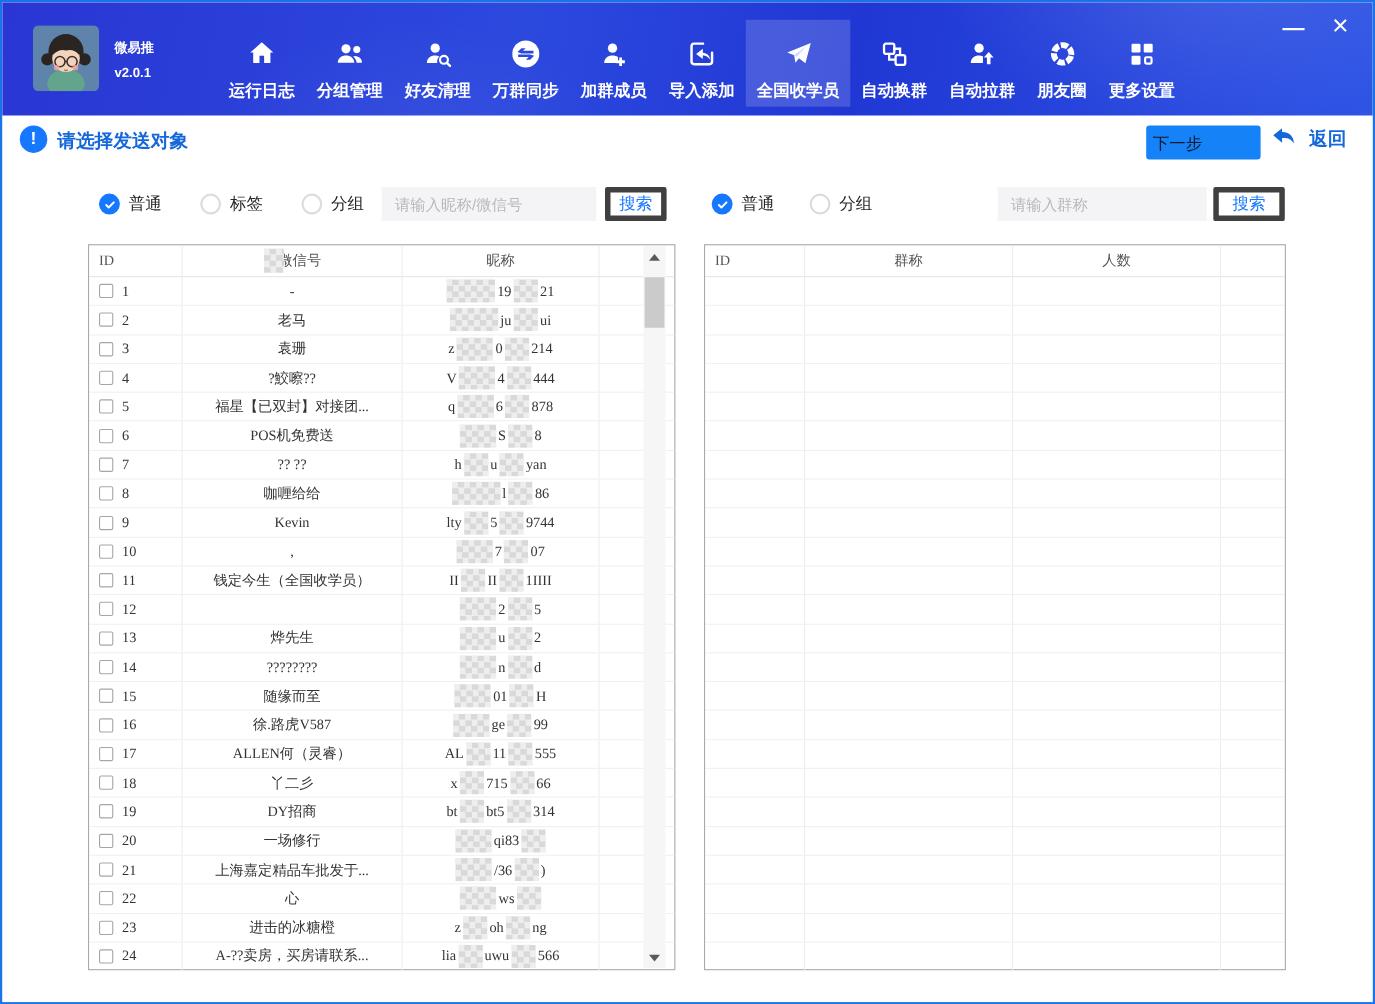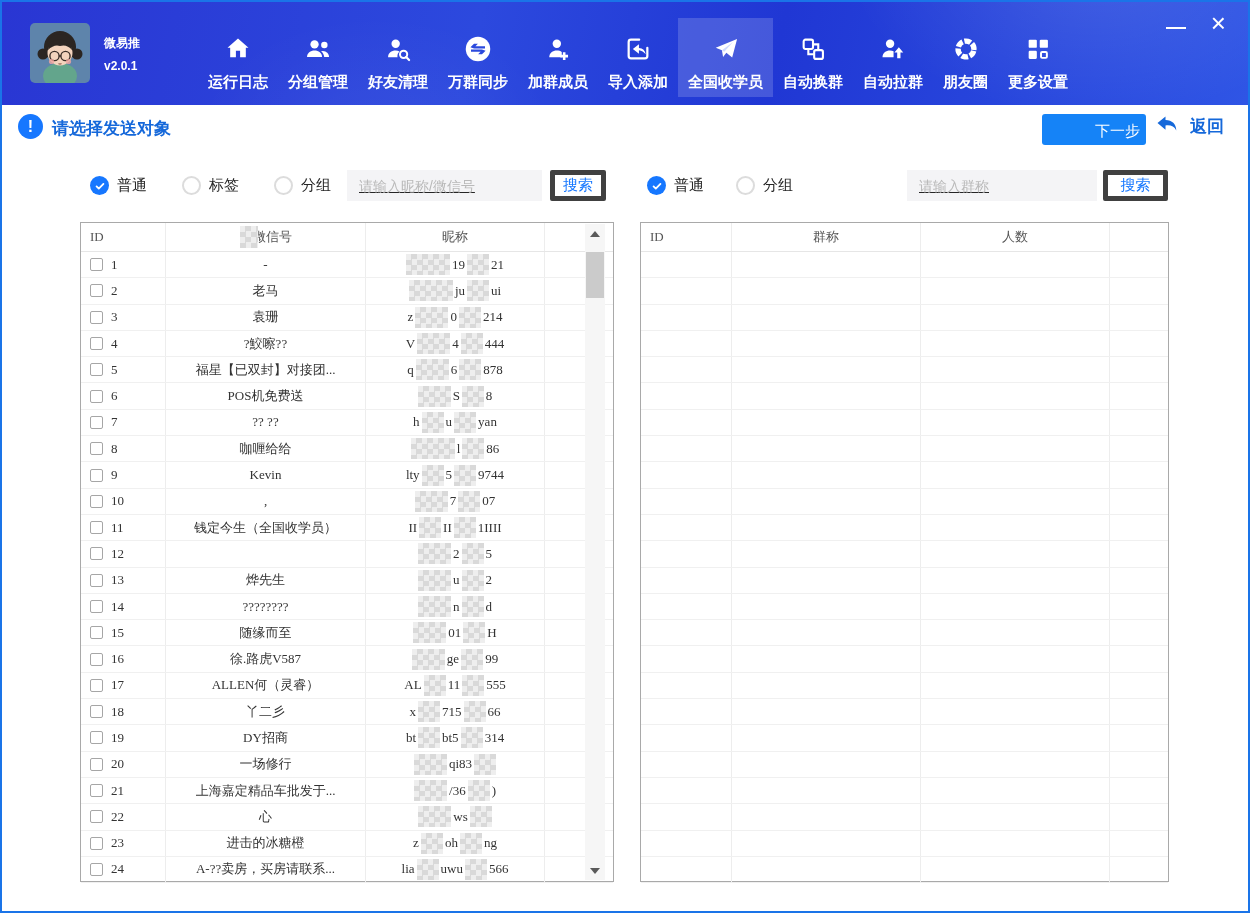--- a/index.html
+++ b/index.html
@@ -18,34 +18,34 @@
   .nav-item .ni-icon{height:34px;display:flex;align-items:center;margin-bottom:7px;position:relative;z-index:1;}
   .nav-item .ni-label{position:relative;z-index:1;white-space:nowrap;}
   .nav-item.active::before{content:'';position:absolute;left:0;right:0;top:16px;bottom:8px;background:rgba(255,255,255,.17);}
   .win-ctrl{position:absolute;color:#fff;cursor:pointer;z-index:3;line-height:1;}
   .wc-min{right:62px;top:14px;font-size:20px;font-weight:bold;}
   .wc-close{right:22px;top:8px;font-size:26px;}
   
   .alert-icon{position:absolute;left:16px;top:112px;width:25px;height:25px;border-radius:50%;background:#1677ff;
     color:#fff;font-weight:bold;text-align:center;line-height:25px;font-size:16px;}
   .alert-title{position:absolute;left:50px;top:115px;font-size:17px;font-weight:bold;color:#1568da;}
-  .next-btn{position:absolute;left:1040px;top:112px;width:104px;height:31px;background:#1583f7;color:#ffffff;
-    font-size:15px;border:none;border-radius:3px;text-align:right;line-height:31px;cursor:pointer;}
+  .next-btn{position:absolute;left:1040px;top:112px;width:104px;height:31px;background:#1583f7;color:#0f172a;
+    font-size:15px;border:none;border-radius:3px;text-align:left;line-height:31px;cursor:pointer;}
   .back-link{position:absolute;left:1152px;top:110px;display:flex;align-items:center;gap:9px;cursor:pointer;}
   .back-link .bl-label{color:#1568da;font-weight:bold;font-size:17px;}
   
   .filters{position:absolute;top:168px;height:31px;display:flex;align-items:center;}
   .f-left{left:88px;gap:35px;}
   .f-right{left:645px;gap:32px;}
   .filter{display:flex;align-items:center;cursor:pointer;justify-content:center;}
   .radio{width:19px;height:19px;border-radius:50%;box-sizing:border-box;background:#fff;border:2px solid #dcdcdc;}
   .radio.checked{border:none;background:#1677ff;display:flex;align-items:center;justify-content:center;}
   .flabel{margin-left:8px;font-size:15px;color:#262626;}
   .search-input{position:absolute;top:168px;height:31px;box-sizing:border-box;border:none;background:#f4f4f6;
-    padding:0 12px;font-size:14px;color:#262626;outline:none;font-family:inherit;text-decoration:underline;}
+    padding:0 12px;font-size:14px;color:#262626;outline:none;font-family:inherit;}
   .search-input::placeholder{color:#b9b9b9;}
   .si-left{left:345px;width:195px;}
   .si-right{left:905px;width:190px;}
   .search-btn{position:absolute;top:168px;height:31px;box-sizing:border-box;background:#fff;border:5px solid #404040;
     color:#1677ff;font-size:15px;border-radius:2px;cursor:pointer;font-family:inherit;}
   .sb-left{left:548px;width:56px;}
   .sb-right{left:1101px;width:65px;}
   
   .table{position:absolute;top:220px;height:660px;box-sizing:border-box;border:1px solid #a9a9a9;background:#fff;}
   .t-left{left:78px;width:534px;}

